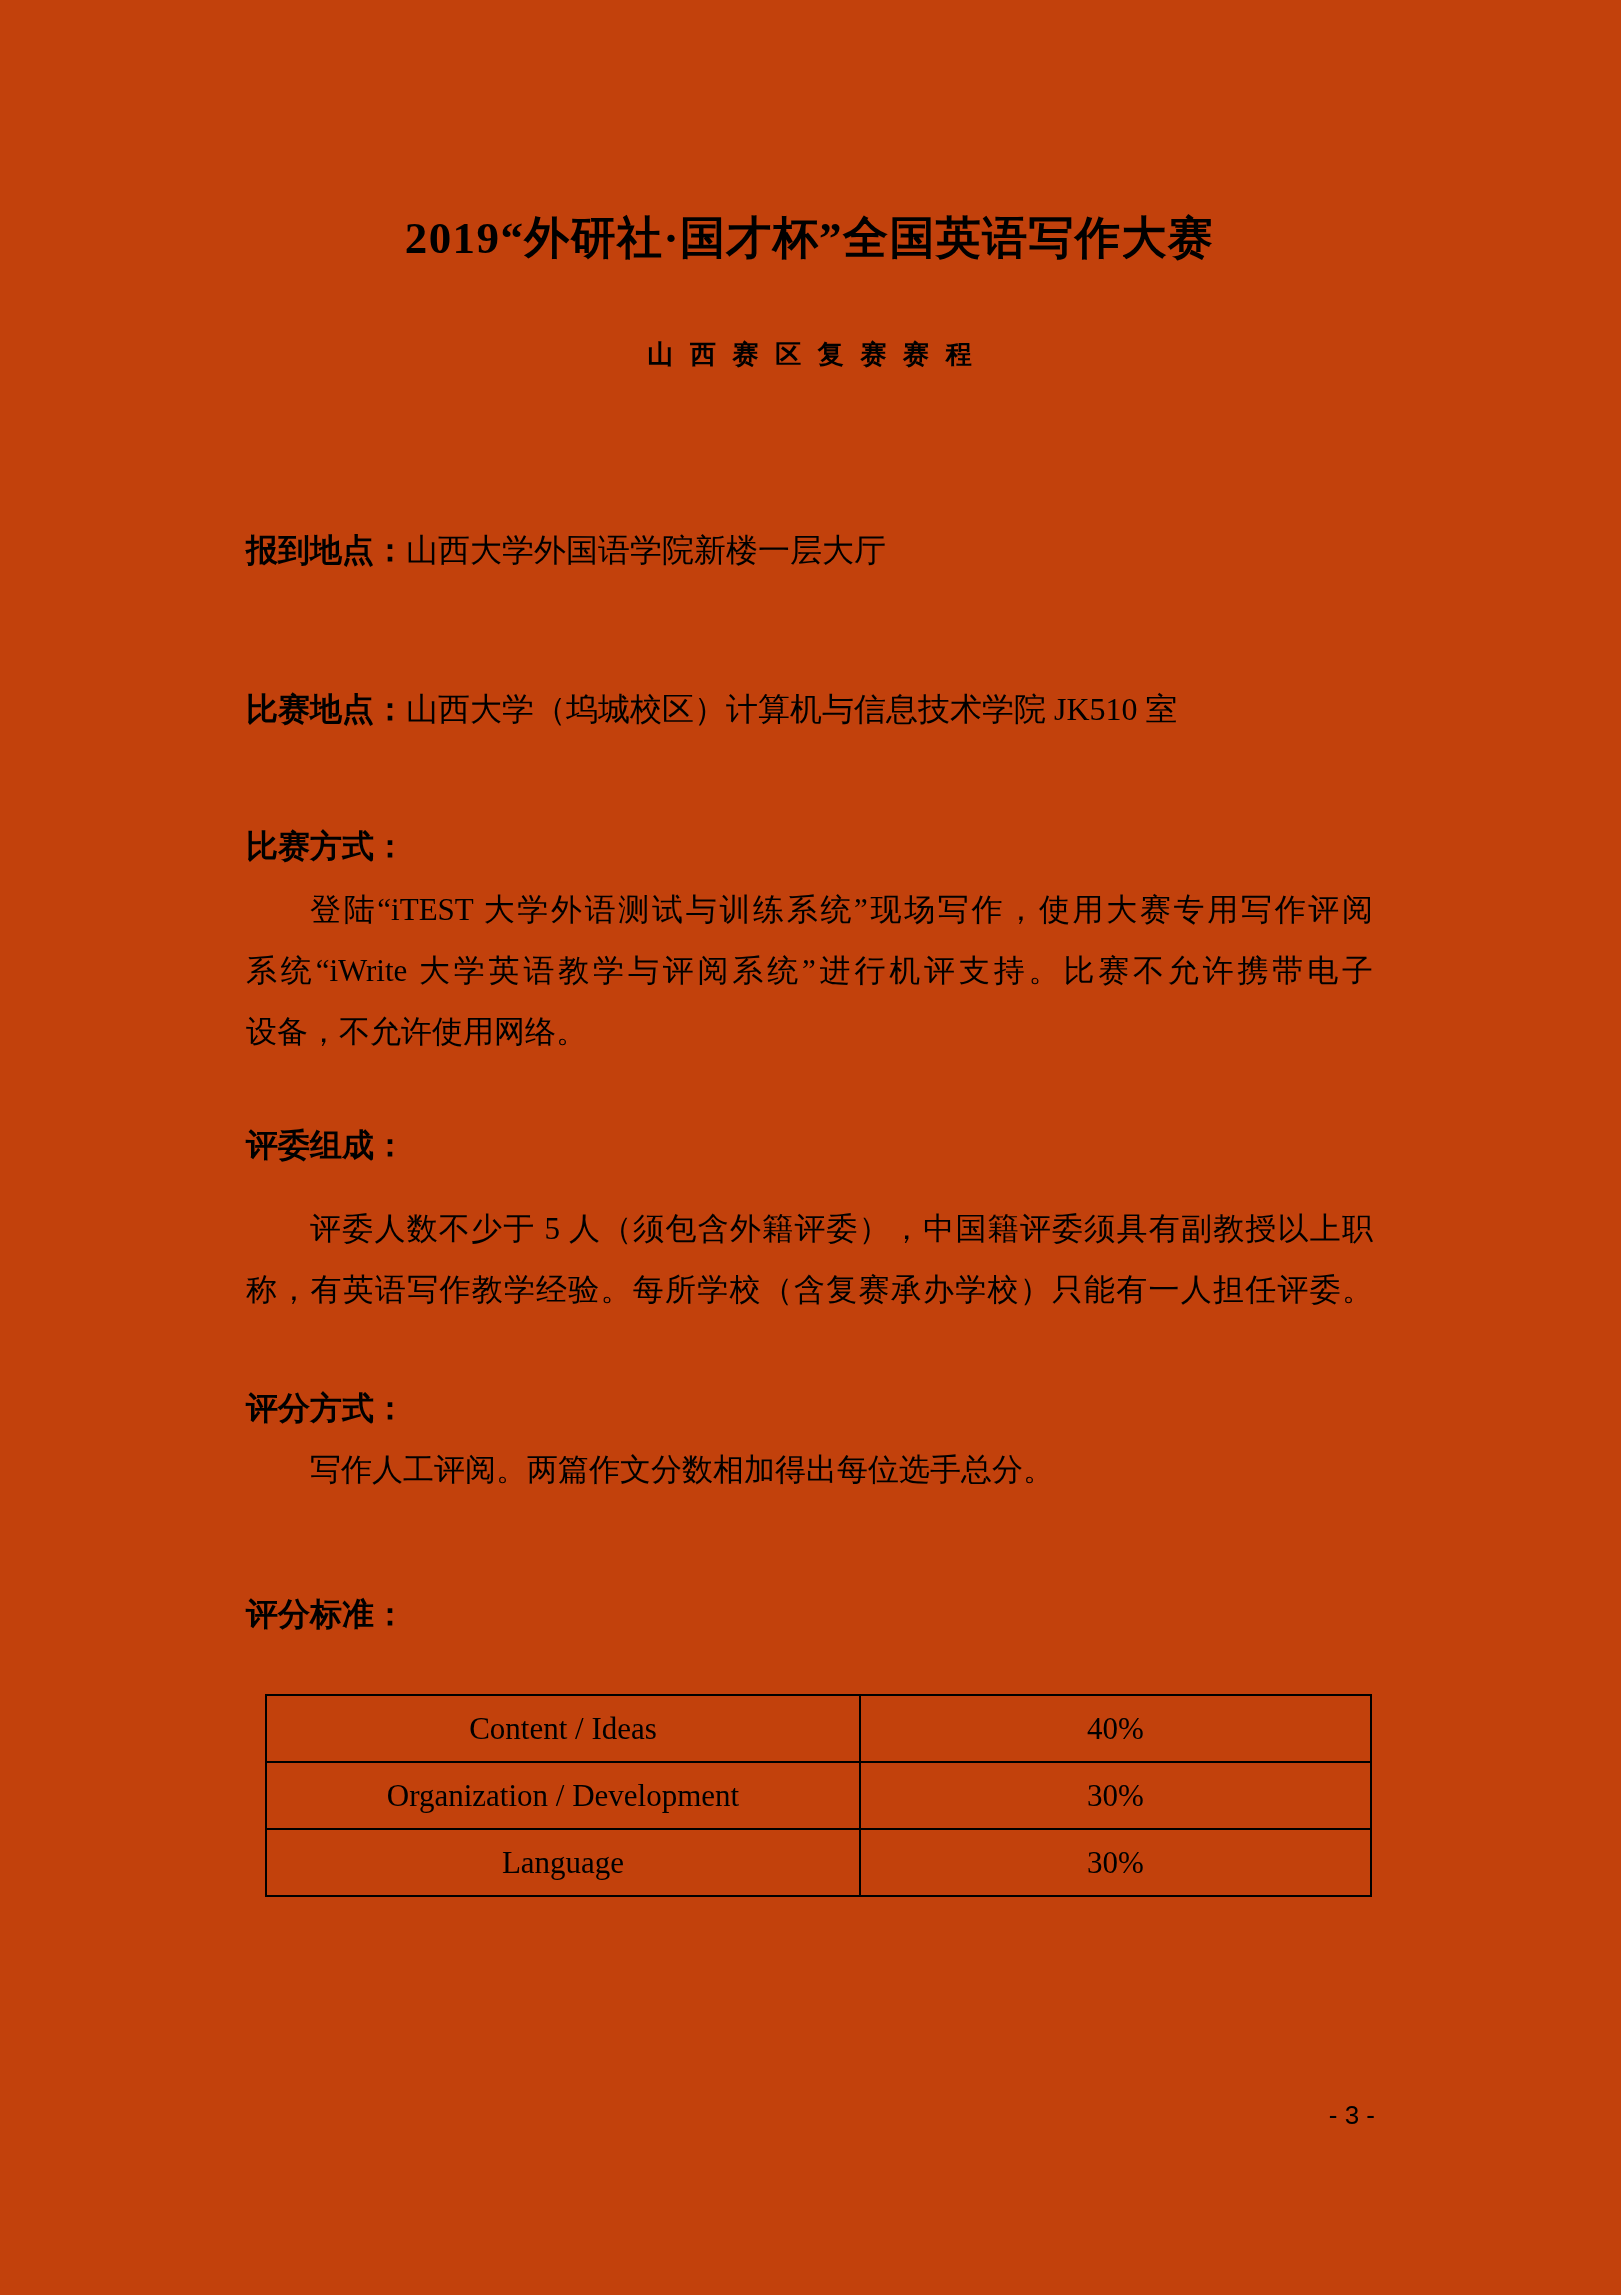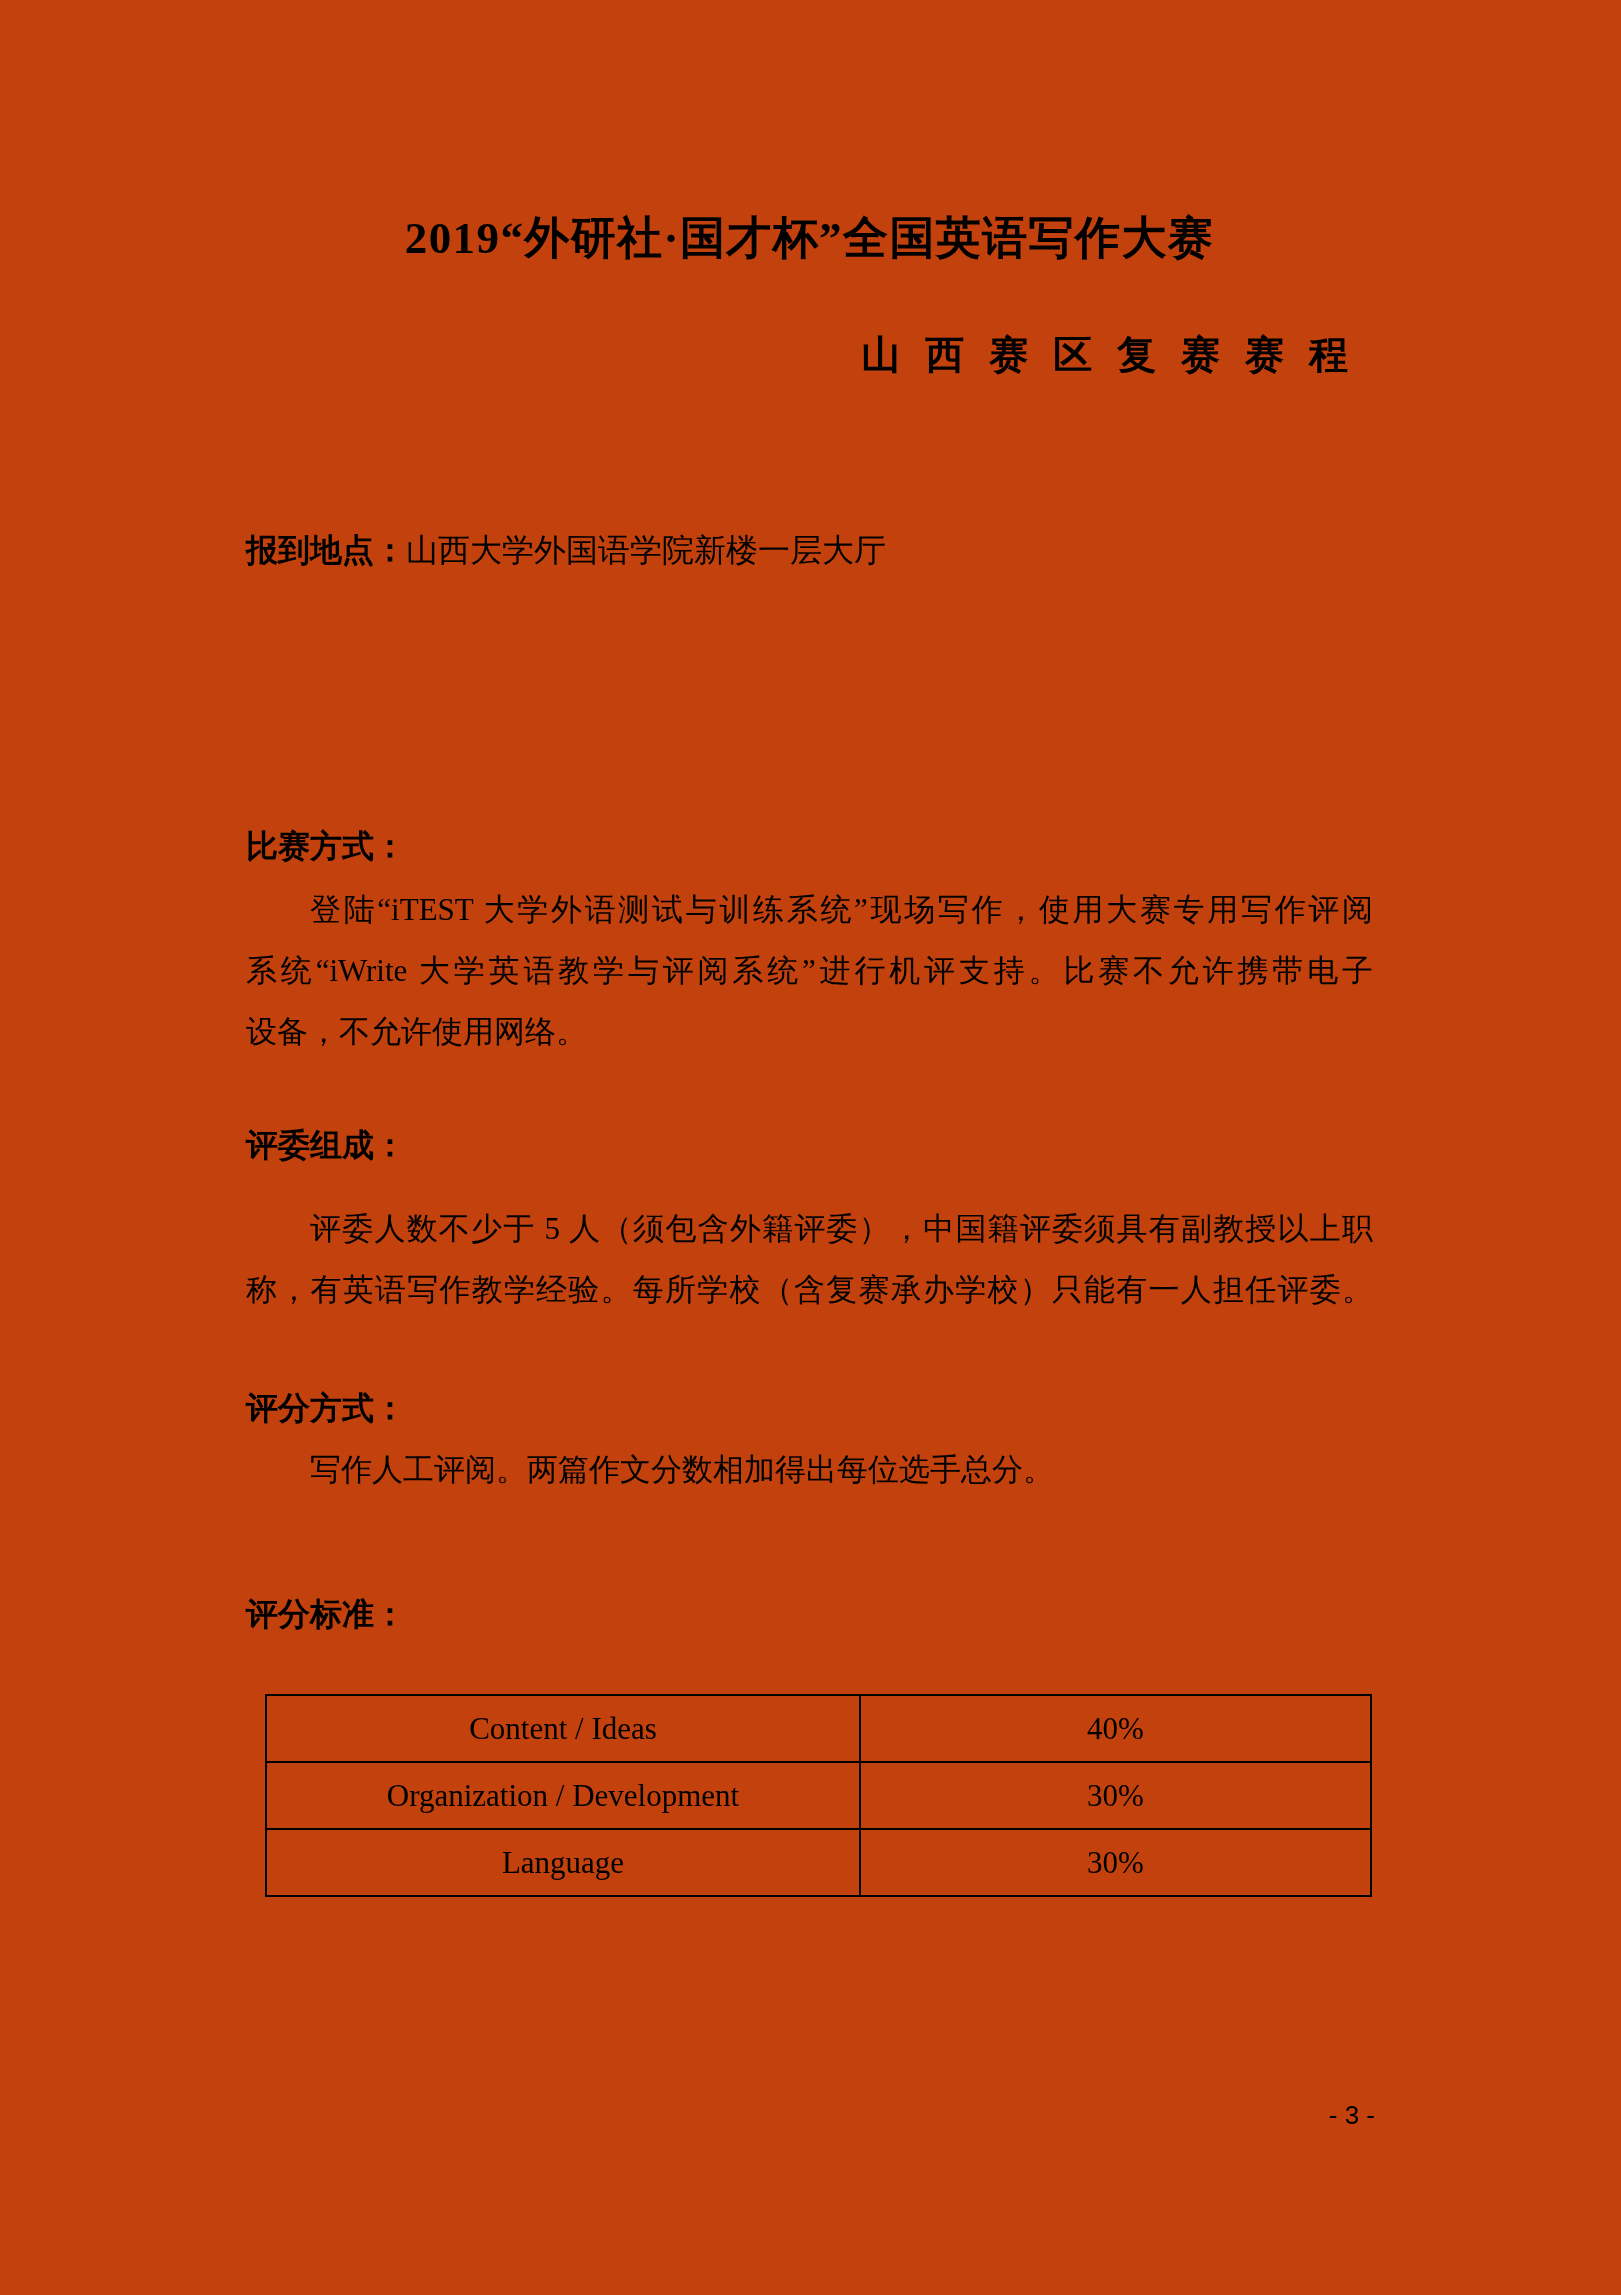--- a/index.html
+++ b/index.html
@@ -16,23 +16,23 @@
     top:214px;
     text-align:center;
     font-weight:bold;
     font-size:45px;
     line-height:49px;
     letter-spacing:1.4px;
     white-space:nowrap;
   }
   .doc-subtitle{
     top:333px;
-    text-align:right;
+    text-align:center;
     font-weight:bold;
-    font-size:39px;
+    font-size:26px;
     line-height:44px;
     letter-spacing:0.64em;
     text-indent:0.64em;
     white-space:nowrap;
   }
   .info-line{
     font-size:32px;
     line-height:38px;
     white-space:nowrap;
   }
@@ -79,20 +79,23 @@
 <body>
 
 <div class="page">
 
   <div class="abs doc-title">2019“外研社·国才杯”全国英语写作大赛</div>
   <div class="abs doc-subtitle">山西赛区复赛赛程</div>
 
   <div class="abs info-line" style="top:531px">
     <span class="label">报到地点：</span><span>山西大学外国语学院新楼一层大厅</span>
   </div>
+  <div class="abs info-line" style="top:690px">
+    <span class="label">比赛地点：</span><span>山西大学（坞城校区）计算机与信息技术学院 JK510 室</span>
+  </div>
 
   <div class="abs heading" style="top:827px">比赛方式：</div>
   <div class="abs para" style="top:879px">
     <div class="pline indent full">登陆“iTEST 大学外语测试与训练系统”现场写作，使用大赛专用写作评阅</div>
     <div class="pline full">系统“iWrite 大学英语教学与评阅系统”进行机评支持。比赛不允许携带电子</div>
     <div class="pline">设备，不允许使用网络。</div>
   </div>
 
   <div class="abs heading" style="top:1126px">评委组成：</div>
   <div class="abs para" style="top:1198px">

